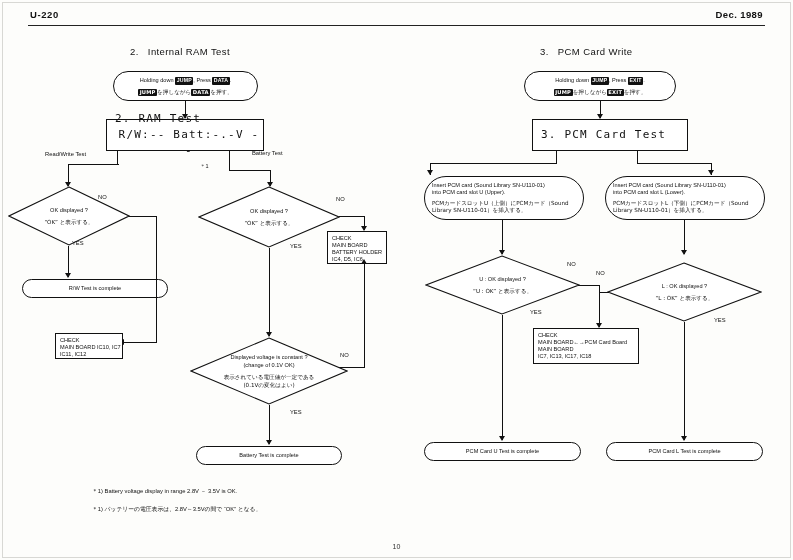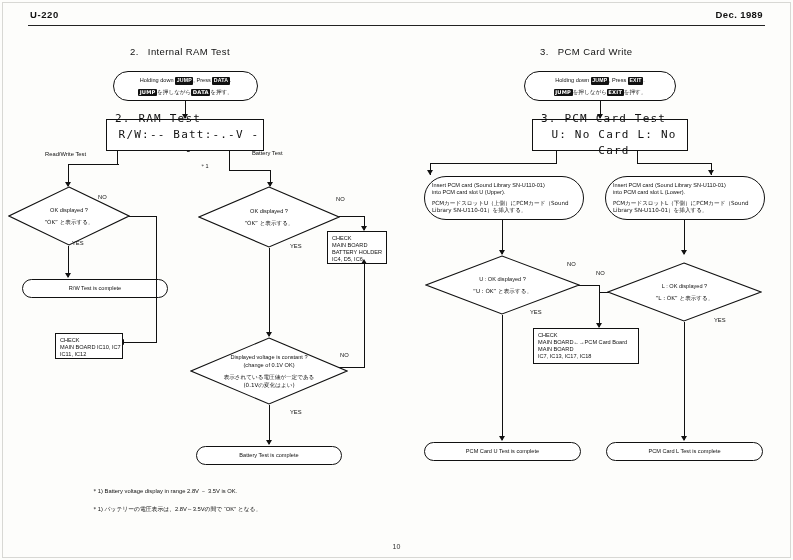--- a/index.html
+++ b/index.html
@@ -199,21 +199,20 @@
     <div class="ln jp" style="margin-top:3px">
       <span class="key">JUMP</span><span>を押しながら</span><span class="key">EXIT</span><span>を押す。</span>
     </div>
   </div>
 
   <div class="line vl" style="left:600px;top:101px;height:17px;"></div>
   <div class="arrow" style="left:597px;top:114px;"></div>
 
   <div class="node lcd" style="left:532px;top:119px;width:156px;height:32px;">
     <span>3. PCM Card Test</span>
-    <span>U: No Card  L: No Card</span>
   </div>
 
   <div class="line vl" style="left:556px;top:151px;height:13px;"></div>
   <div class="line hl" style="left:430px;top:163px;width:127px;"></div>
   <div class="line vl" style="left:430px;top:163px;height:12px;"></div>
   <div class="arrow" style="left:427px;top:170px;"></div>
 
   <div class="line vl" style="left:637px;top:151px;height:13px;"></div>
   <div class="line hl" style="left:637px;top:163px;width:75px;"></div>
   <div class="line vl" style="left:711px;top:163px;height:12px;"></div>

